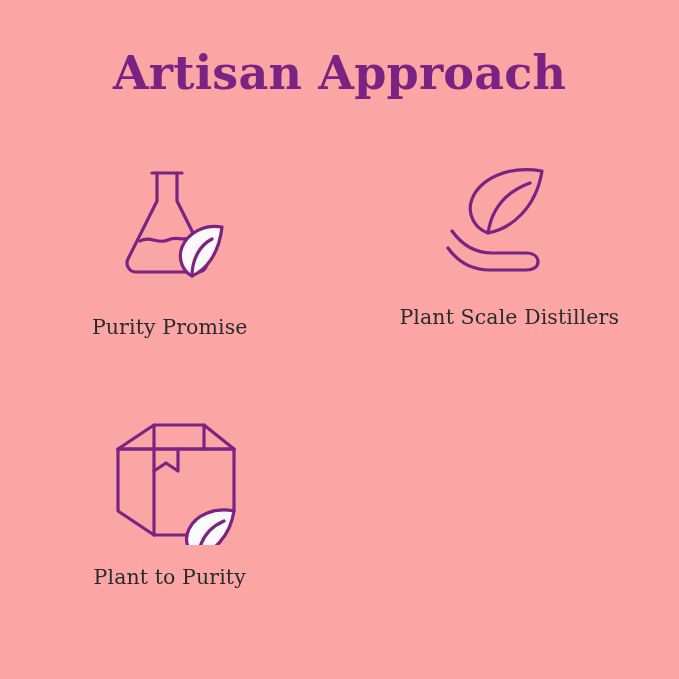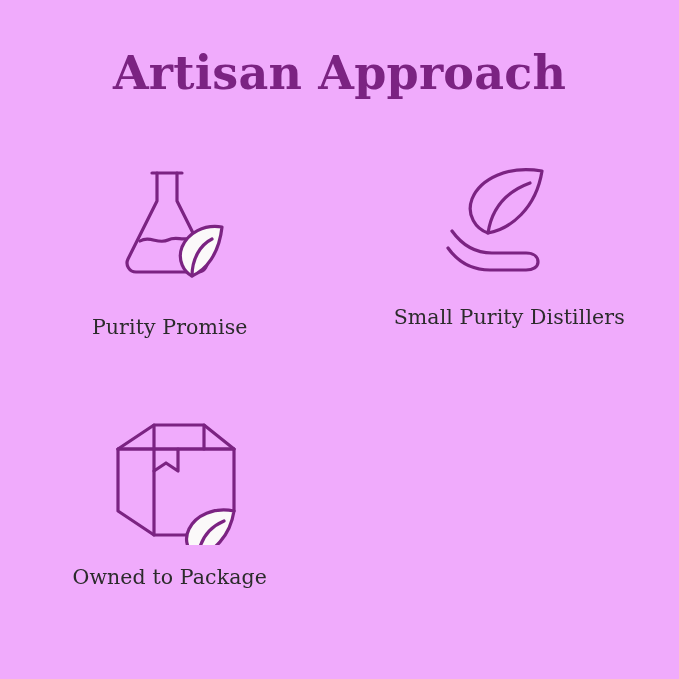--- a/index.html
+++ b/index.html
@@ -10,21 +10,21 @@
     width: 679px;
     height: 679px;
     background: #fbf9f9;
     font-family: "Liberation Sans", sans-serif;
     overflow: hidden;
   }
   .page {
     position: relative;
     width: 679px;
     height: 679px;
-    background: #f0abfc;
+    background: #fca5a5;
     box-sizing: border-box;
   }
   .title {
     position: absolute;
     top: 46px;
     left: 0;
     width: 679px;
     text-align: center;
     font-family: "DejaVu Serif", serif;
     font-weight: bold;
@@ -93,34 +93,34 @@
 
 
     <div class="cell cell--r2">
       <div class="icon-wrap">
         <svg width="150" height="130" viewBox="0 0 150 130" fill="none" stroke="#7b2382" stroke-width="3.2" stroke-linecap="round" stroke-linejoin="round">
           <path d="M108 16 c-34 -6 -62 8 -70 28 c-6 16 4 30 16 34 c22 -4 48 -24 54 -62 z"></path>
           <path d="M96 28 c-22 8 -38 24 -42 50"></path>
           <path d="M18 76 c10 14 24 22 40 22 h34 c8 0 12 4 12 9 c0 5 -5 8 -12 8 H56 c-18 0 -32 -8 -42 -22"></path>
         </svg>
       </div>
-      <div class="cell-label">Small Purity Distillers</div>
+      <div class="cell-label">Plant Scale Distillers</div>
     </div>
 
     <div class="cell cell--r2">
       <div class="icon-wrap">
         <svg width="155" height="130" viewBox="0 0 155 130" fill="none" stroke="#7b2382" stroke-width="3.2" stroke-linecap="round" stroke-linejoin="round">
           <path d="M26 34 L62 10 h50 l30 24"></path>
           <path d="M26 34 v62 l36 24 h50 l30 -24 V34 z"></path>
           <path d="M26 34 h116"></path>
           <path d="M62 10 v24"></path>
           <path d="M112 10 v24"></path>
           <path d="M62 34 v22 l12 -8 l12 8 V34"></path>
           <path d="M62 56 v64"></path>
           <path d="M142 96 c-20 -4 -38 4 -45 18 c-6 12 0 24 8 28 c16 -5 33 -20 37 -46 z" fill="#fbf9f9"></path>
           <path d="M132 106 c-14 6 -24 18 -26 36"></path>
         </svg>
       </div>
-      <div class="cell-label">Owned to Package</div>
+      <div class="cell-label">Plant to Purity</div>
     </div>
 
   </div>
 </div>
 
 </body></html>

